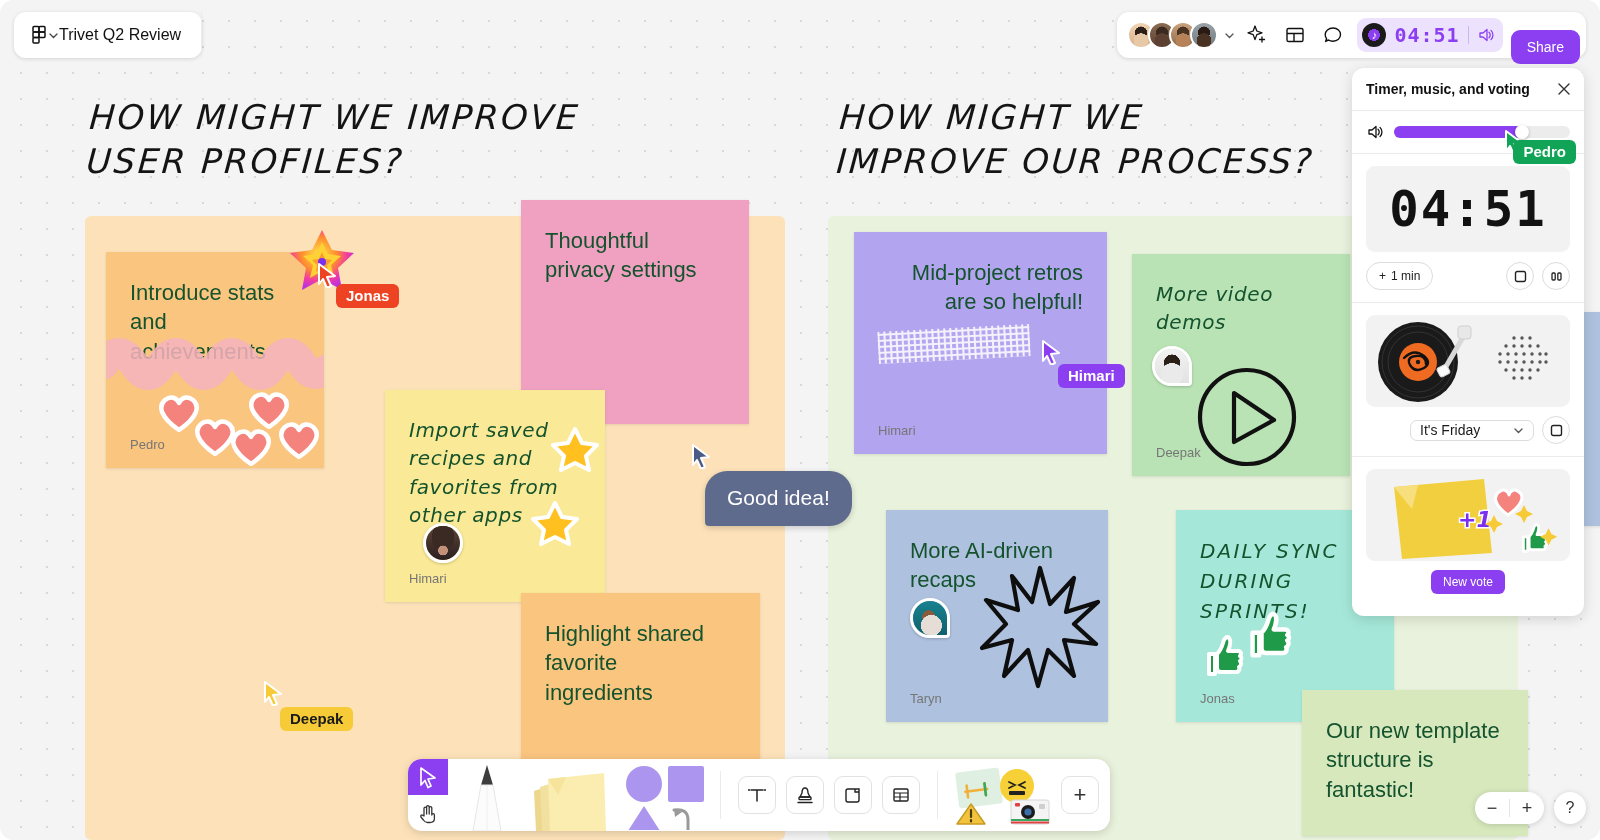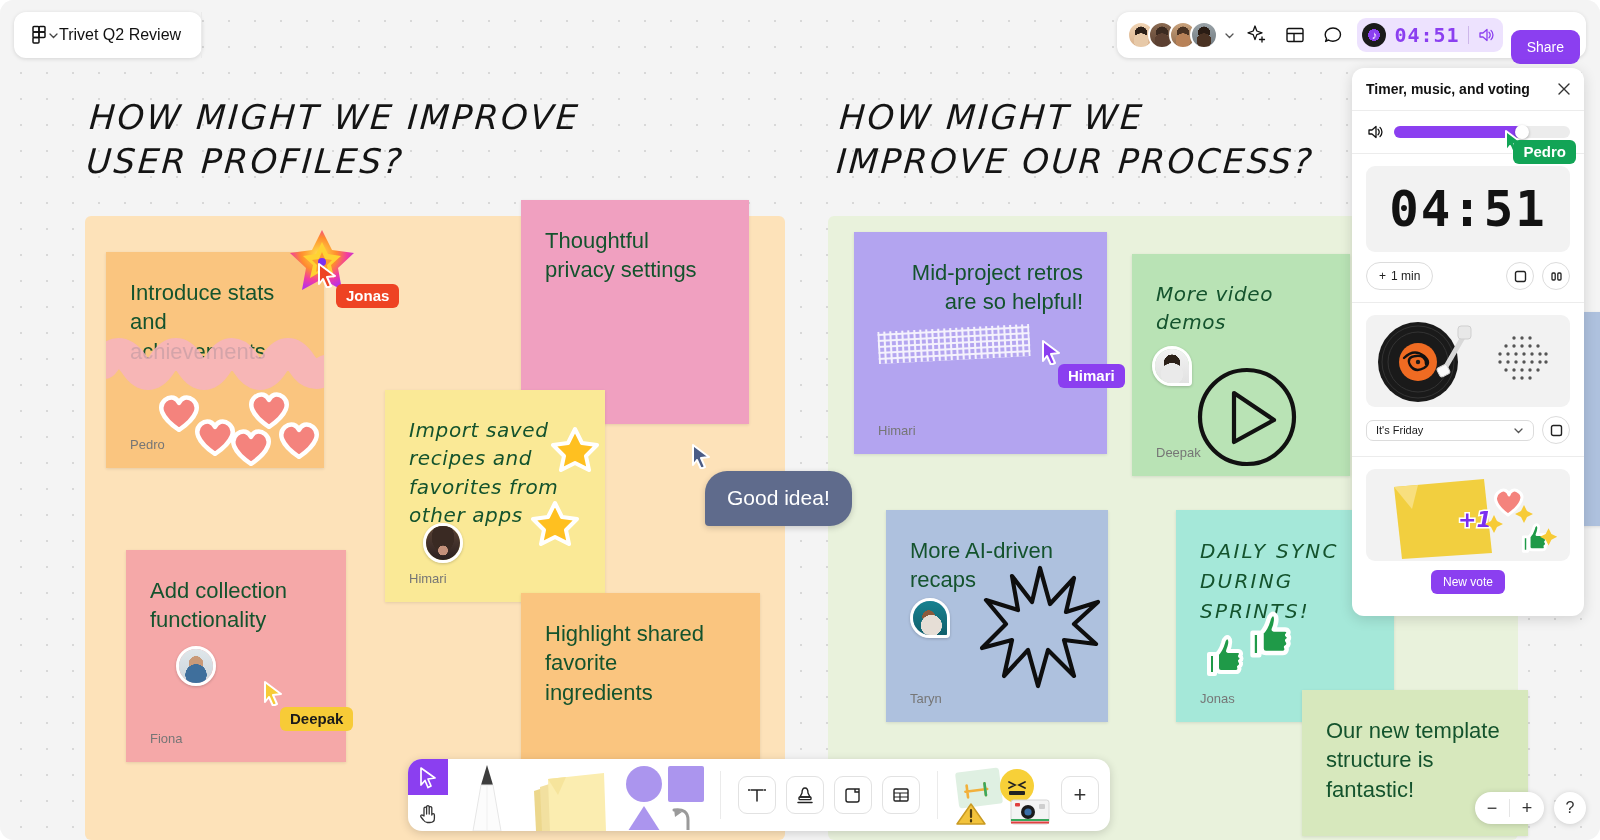--- a/index.html
+++ b/index.html
@@ -235,23 +235,23 @@
   }
 
   .media-box {
     background: #f2f2f2; border-radius: 9px;
     height: 92px; position: relative; overflow: hidden;
     display: flex; align-items: center;
   }
   .select-row { display: flex; align-items: center; gap: 8px; margin-top: 9px; }
   .select {
     flex: 1; height: 21px; border: 1px solid #dcdcdc; border-radius: 7px;
-    background: #fff; font-size: 11px; color: #1b1b1b;
+    background: #fff; font-size: 14px; color: #1b1b1b;
     display: flex; align-items: center; justify-content: space-between;
-    padding: 0 9px; cursor: pointer;
+    padding: 0 9px; cursor: pointer; margin-left: 44px;
   }
   .vote-box {
     background: #f2f2f2; border-radius: 9px; height: 92px;
     position: relative; overflow: hidden;
   }
   .newvote-btn {
     display: block; margin: 9px auto 8px;
     background: #8b3ff0; color: #fff; border: none;
     border-radius: 6px; font-size: 12px; font-weight: 500;
     padding: 5px 12px; cursor: pointer;
@@ -393,31 +393,20 @@
       </svg>
       <div class="avatar-chip round" style="left:38px; top:133px;">
         <div class="av-inner" style="background:
              radial-gradient(circle at 50% 72%, #c3907a 0 16%, transparent 17%),
              radial-gradient(ellipse at 50% 34%, #3a2a23 0 46%, transparent 47%),
              linear-gradient(#5b4336,#2b2020);"></div>
       </div>
       <div class="author">Himari</div>
     </div>
 
-    <div class="note" style="left:126px; top:550px; width:220px; height:212px; background:#f5a8a8;">
-      <div class="body">Add collection
-functionality</div>
-      <div class="avatar-chip round" style="left:50px; top:96px;">
-        <div class="av-inner" style="background:
-             radial-gradient(circle at 50% 76%, #3f6f9c 0 34%, transparent 35%),
-             radial-gradient(circle at 50% 42%, #c99a79 0 27%, transparent 28%),
-             linear-gradient(#dfe6ea,#cdd6dc);"></div>
-      </div>
-      <div class="author">Fiona</div>
-    </div>
 
     <svg class="cursor-arrow" style="left:262px; top:680px; z-index:12;" width="22" height="26" viewBox="0 0 22 26">
       <path d="M3,2 L19,14 L11,15 L15,24 L11,26 L7,17 L3,22 Z" fill="#f7cb37" stroke="#fff" stroke-width="2" stroke-linejoin="round"></path>
     </svg>
     <div class="cursor-label" style="left:280px; top:707px; background:#f7cb37; color:#1a1a1a; z-index:12;">Deepak</div>
 
     <div class="note" style="left:521px; top:586px; width:239px; height:214px; background:#fac57f;margin-top:7px;">
       <div class="body">Highlight shared
 favorite
 ingredients</div>

